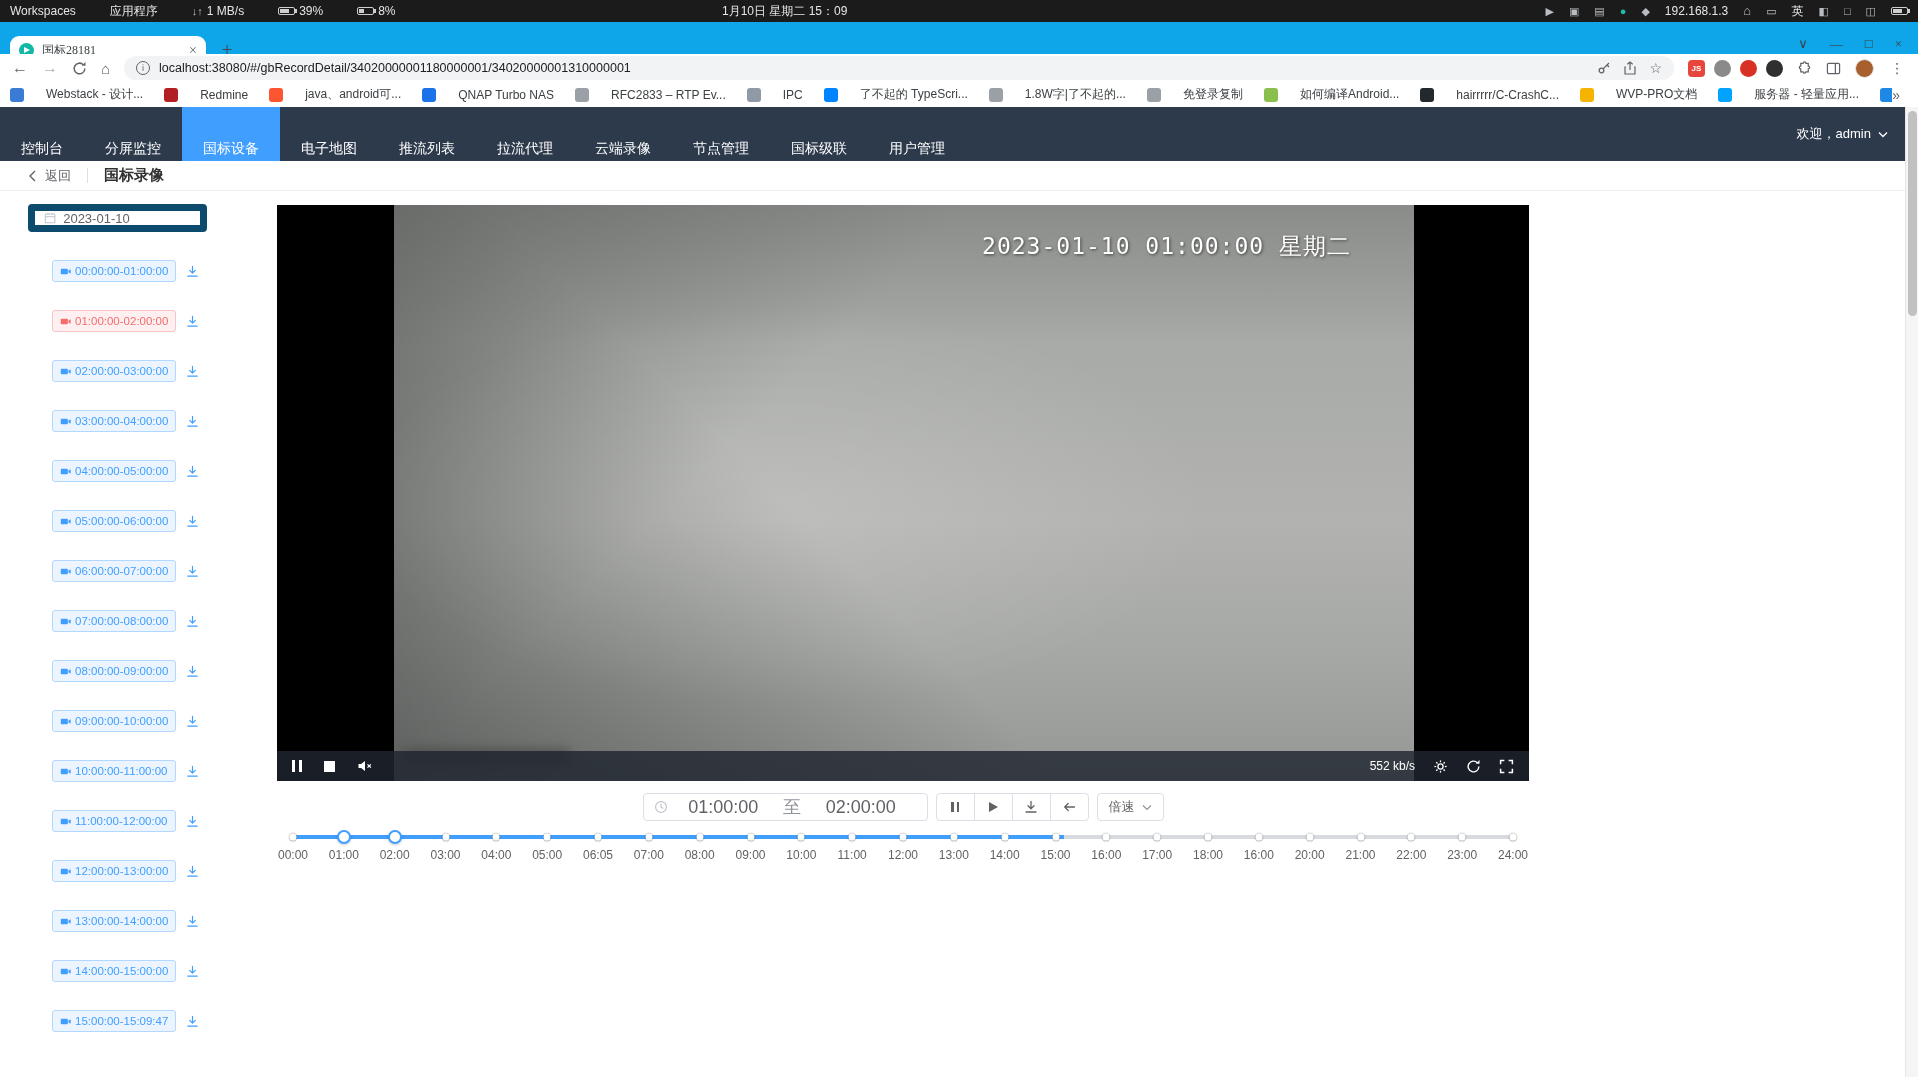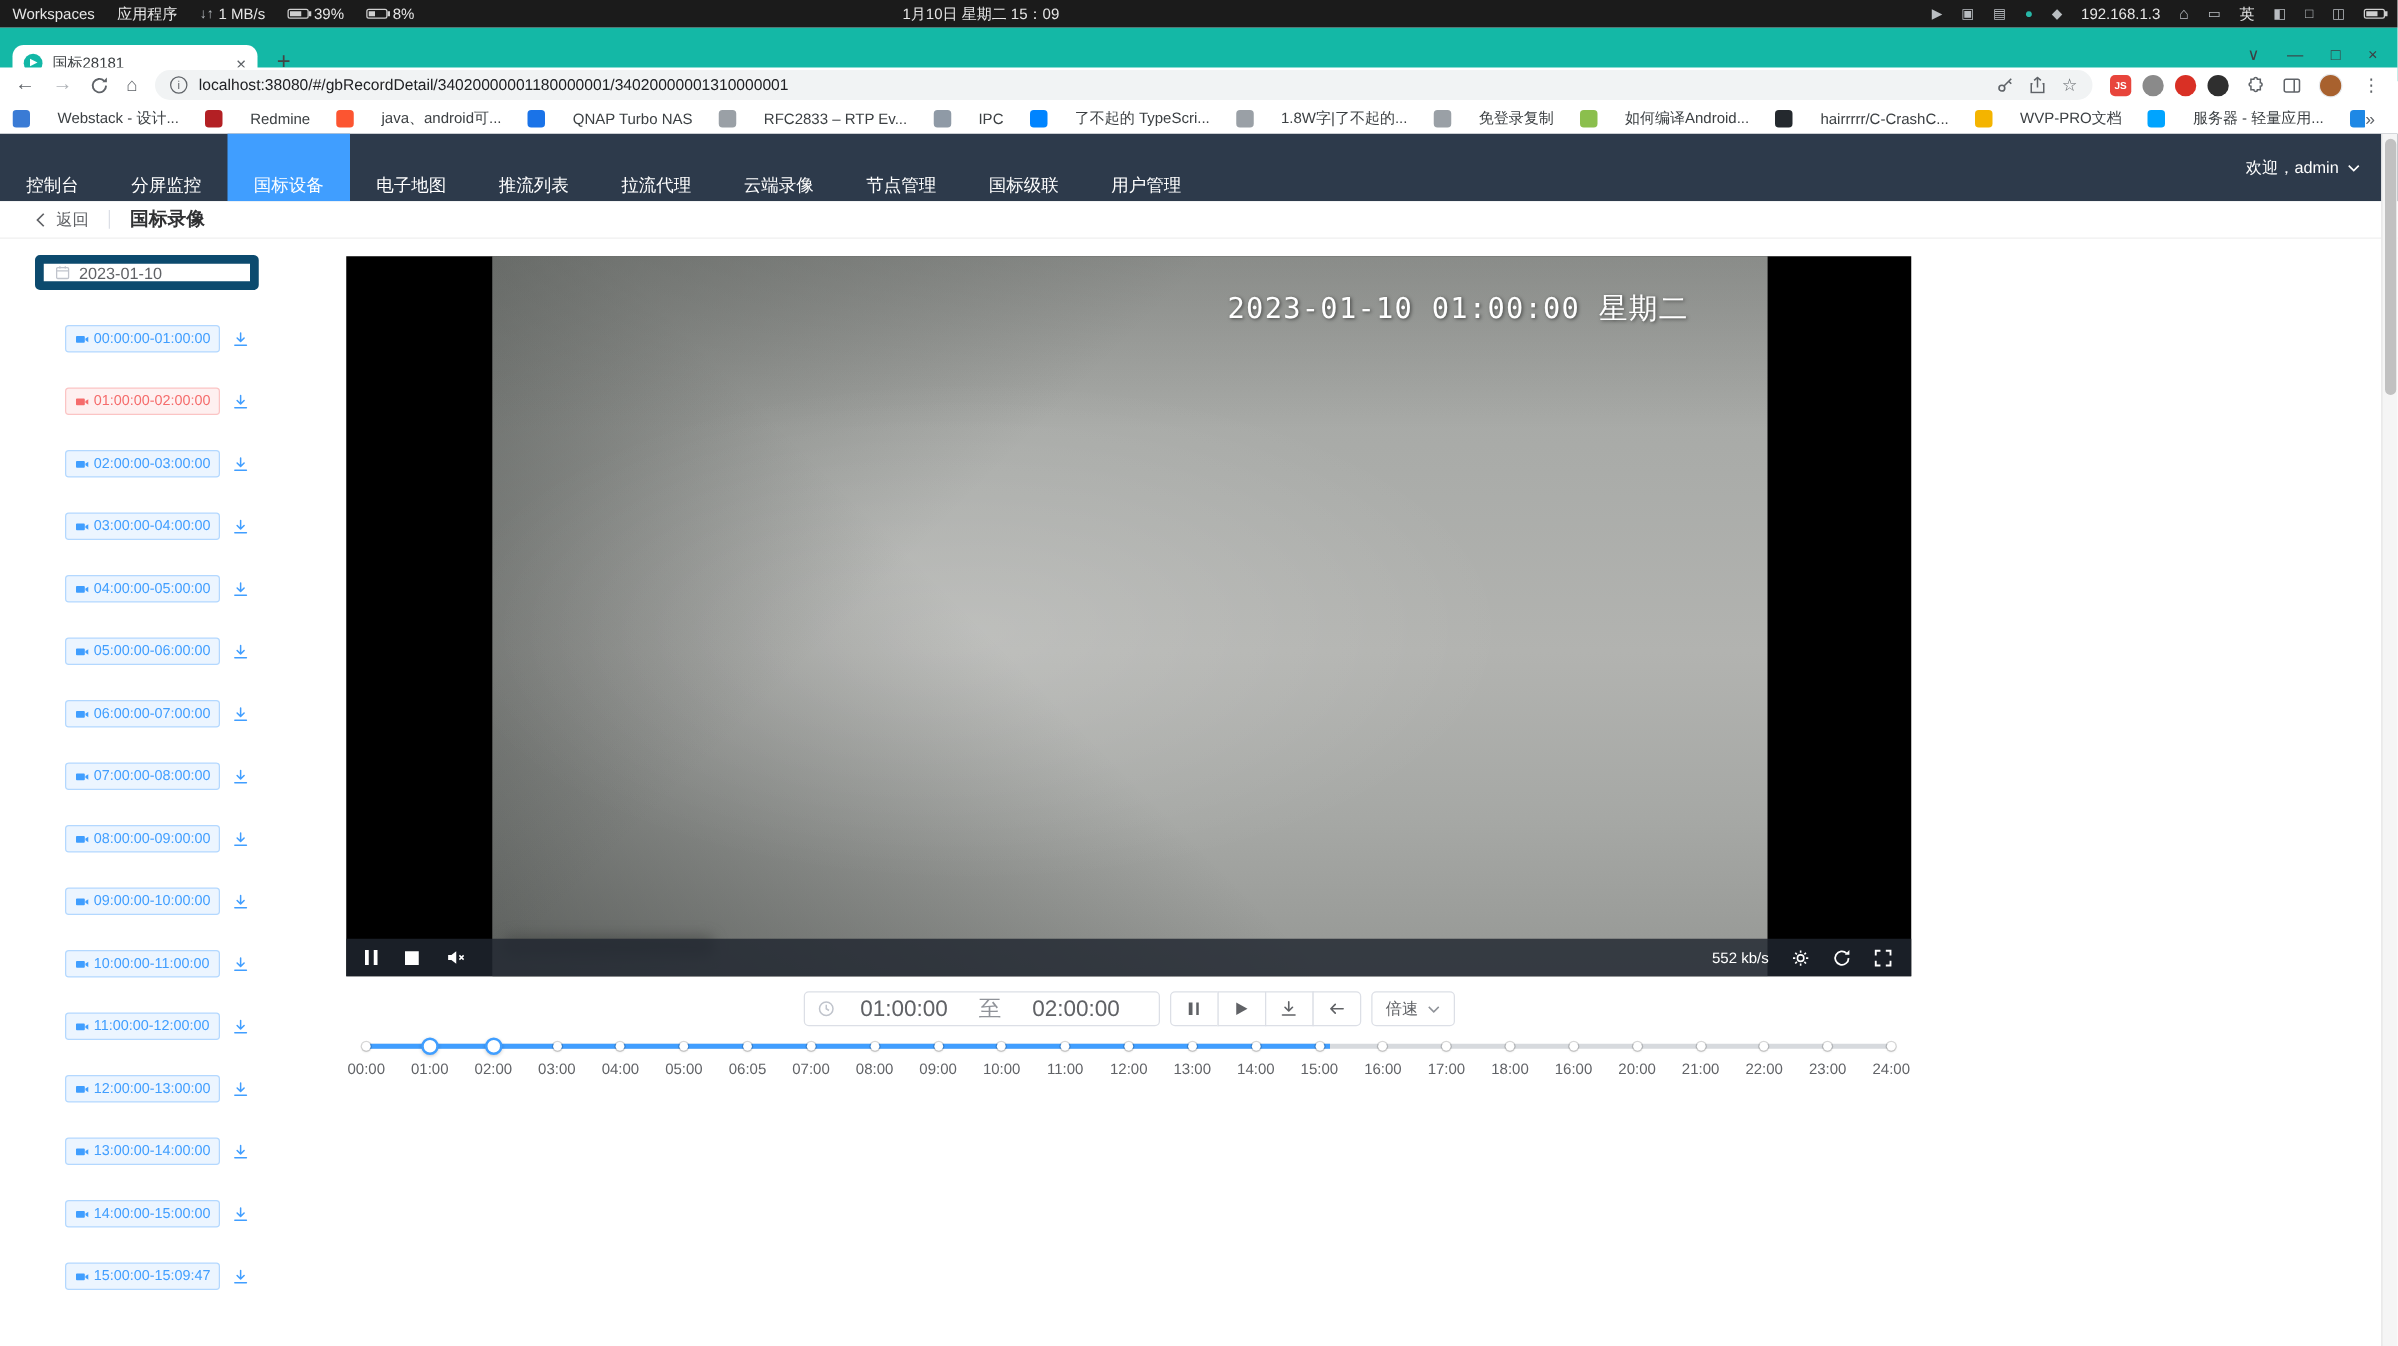--- a/index.html
+++ b/index.html
@@ -4,36 +4,36 @@
 <style>
   :root{ --accent:#409eff; --danger:#f56c6c; --nav-bg:#2d3a4b; }
   *{margin:0;padding:0;box-sizing:border-box;}
   html,body{width:1918px;height:1077px;overflow:hidden;background:#fff;
     font-family:"Liberation Sans",sans-serif;}
   svg{display:block}
 
   
   .sysbar{position:absolute;top:0;left:0;width:100%;height:22px;background:#1b1b1b;
     color:#e6e6e6;font-size:12px;display:flex;align-items:center;z-index:60;}
-  .sysbar .left{display:flex;align-items:center;gap:18px;padding-left:10px;}
+  .sysbar .left{display:flex;align-items:center;gap:34px;padding-left:10px;}
   .sb-item{cursor:default;white-space:nowrap}
   .sb-group{display:flex;align-items:center;gap:4px;white-space:nowrap}
   .sysbar .clock{position:absolute;left:722px;top:0;height:22px;display:flex;align-items:center;}
   .sysbar .right{margin-left:auto;display:flex;align-items:center;gap:15px;padding-right:10px;}
   .tray-glyph{color:#b9bdc1;font-size:11px;line-height:22px}
   .tray-glyph.teal{color:#27b7a7}
   .batt{display:inline-block;width:17px;height:8px;border:1px solid #cfcfcf;border-radius:2px;
     position:relative;}
   .batt::after{content:"";position:absolute;right:-3px;top:1px;width:2px;height:4px;background:#cfcfcf;}
   .batt i{position:absolute;left:1px;top:1px;bottom:1px;width:60%;background:#cfcfcf;}
   .batt.small i{width:30%}
 
   
-  .tabstrip{position:absolute;top:22px;left:0;width:100%;height:43px;background:#14b8a6;
-    display:flex;align-items:flex-end;}
+  .tabstrip{position:absolute;top:22px;left:0;width:100%;height:43px;background:#0ea5e9;
+    display:flex;align-items:flex-end;font-family:Liberation Serif, serif;}
   .tab{width:196px;height:29px;background:#fff;border-radius:9px 9px 0 0;margin-left:10px;
     display:flex;align-items:center;padding:0 9px;gap:8px;}
   .tab-fav{width:15px;height:15px;border-radius:50%;background:#12b7a6;position:relative;flex:none}
   .tab-fav::after{content:"";position:absolute;left:5px;top:4px;border-left:6px solid #fff;
     border-top:3.5px solid transparent;border-bottom:3.5px solid transparent;}
   .tab-title{font-size:12px;color:#3c4043;flex:1;white-space:nowrap;overflow:hidden;}
   .tab-close{color:#5f6368;font-size:14px;line-height:1;cursor:pointer}
   .new-tab{width:26px;height:26px;margin:0 0 2px 8px;display:flex;align-items:center;
     justify-content:center;color:#444;font-size:19px;cursor:pointer}
   .win-controls{margin-left:auto;display:flex;gap:22px;padding-right:16px;color:#3c4043;

